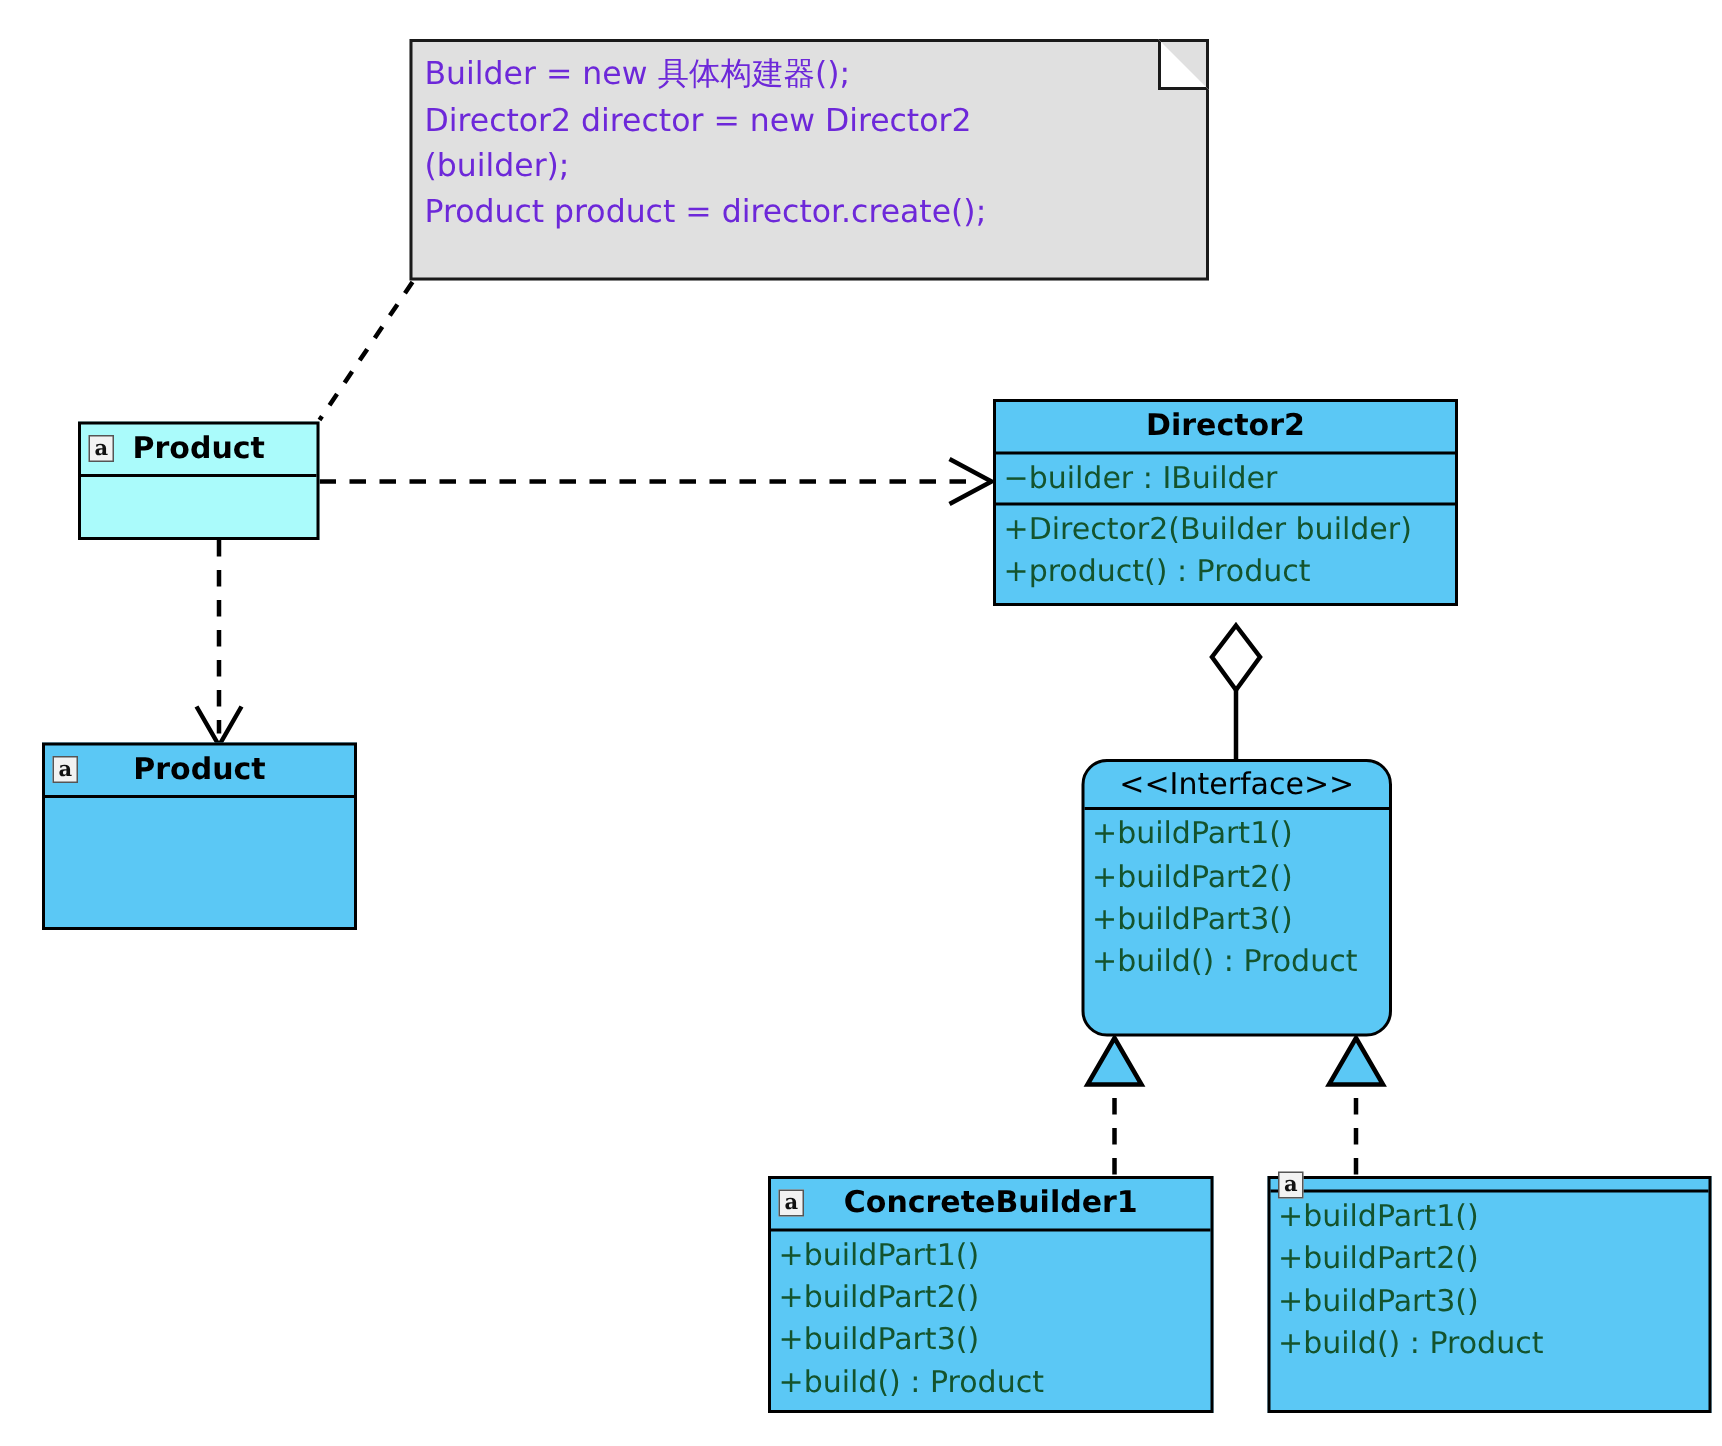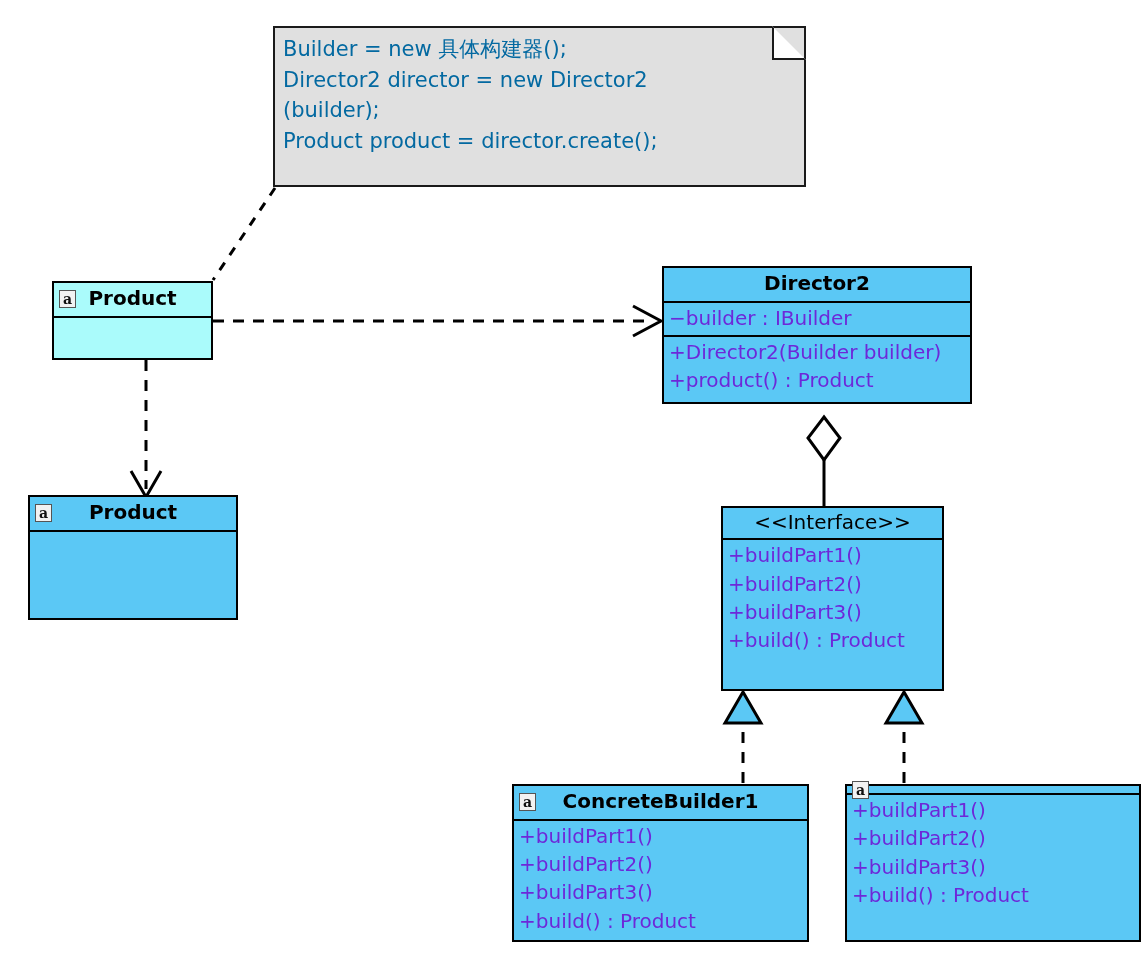--- a/index.html
+++ b/index.html
@@ -84,21 +84,21 @@
     text-align: center;
     color: #111111;
     overflow: hidden;
   }
 
   .uml-compartment {
     box-sizing: border-box;
     padding: 1px 5px 3px 5px;
     font-size: 20px;
     line-height: 1.42;
-    color: #6d28d9;
+    color: #14532d;
     white-space: nowrap;
   }
   .uml-compartment.divided { border-bottom: 2px solid #000000; }
   .uml-compartment .member { display: block; }
   .uml-compartment.empty { min-height: 10px; }
 
   
   .uml-note {
     position: absolute;
     box-sizing: border-box;
@@ -125,21 +125,21 @@
     left: -2px;
     top: -2px;
     width: 0;
     height: 0;
   }
   .uml-note-text {
     position: relative;
     padding: 6px 10px 6px 8px;
     font-size: 21px;
     line-height: 1.46;
-    color: #0369a1;
+    color: #6d28d9;
     white-space: pre-wrap;
     z-index: 2;
   }
 </style>
 </head>
 <body>
 
 <div id="canvas">
 
   <svg id="edges" viewBox="0 0 1148 964" width="1148" height="964" xmlns="http://www.w3.org/2000/svg">
@@ -193,21 +193,21 @@
     </div>
     <div class="uml-compartment divided">
       <span class="member">−builder : IBuilder</span>
     </div>
     <div class="uml-compartment">
       <span class="member">+Director2(Builder builder)</span>
       <span class="member">+product() : Product</span>
     </div>
   </div>
 
-  <div class="uml-box" style="left:721px; top:506px; width:223px; height:185px;">
+  <div class="uml-box" style="left:721px; top:506px; width:207px; height:185px;border-radius:17px;">
     <div class="uml-header iface">
       <span class="stereotype">&lt;&lt;Interface&gt;&gt;</span>
     </div>
     <div class="uml-compartment">
       <span class="member">+buildPart1()</span>
       <span class="member">+buildPart2()</span>
       <span class="member">+buildPart3()</span>
       <span class="member">+build() : Product</span>
     </div>
   </div>

